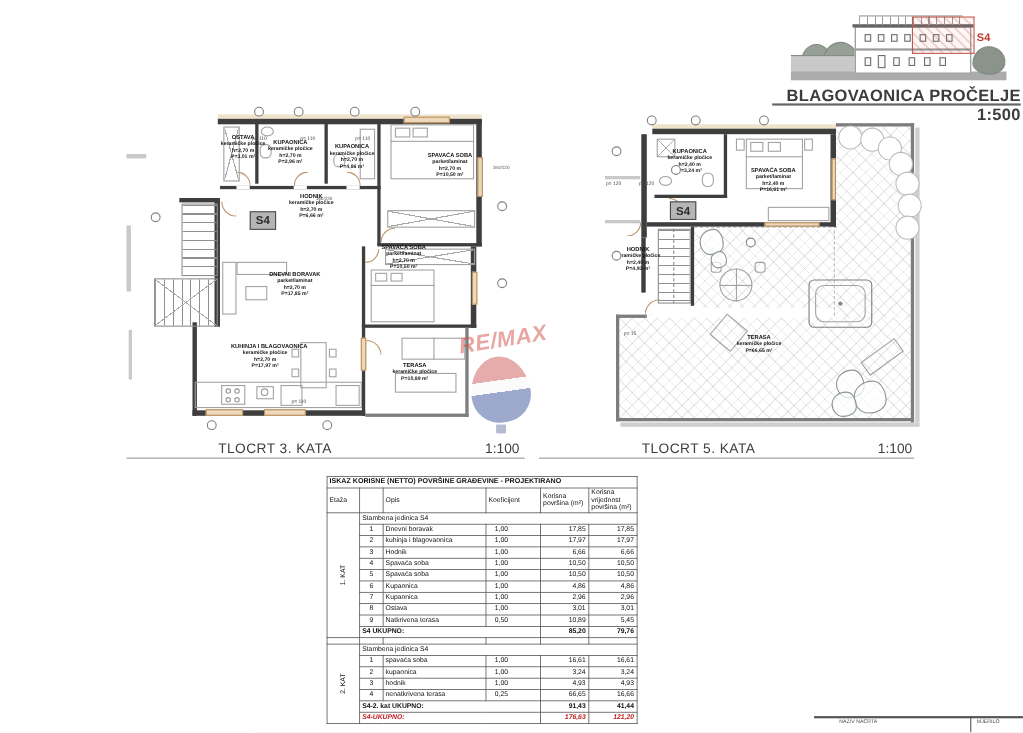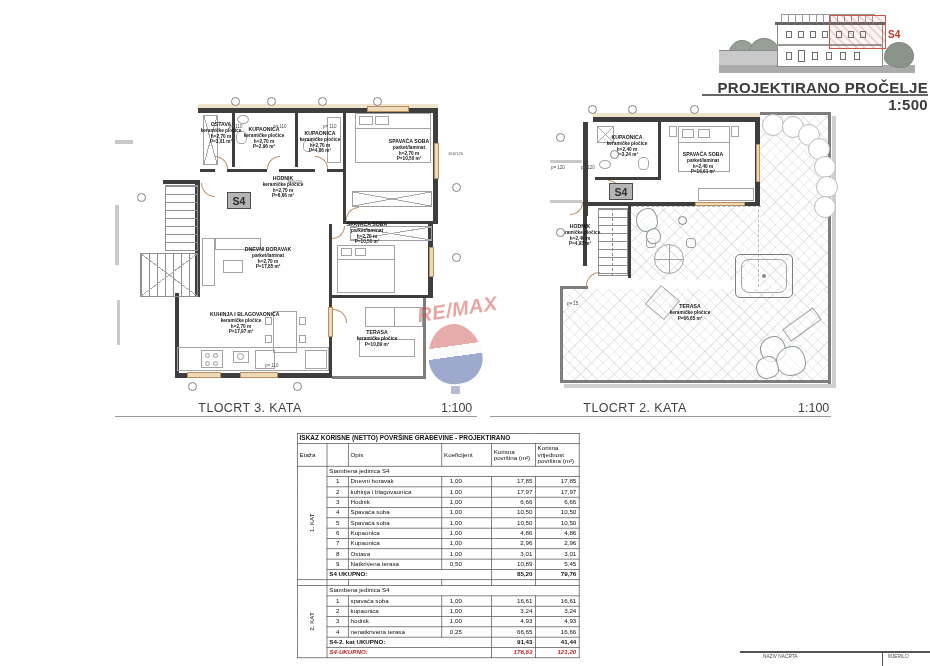--- a/index.html
+++ b/index.html
@@ -99,21 +99,21 @@
     <div class="a ewin" style="left:160px;top:26px;width:6px;height:7px;"></div>
     <div class="a ewin" style="left:86px;top:47px;width:6px;height:8px;"></div>
     <div class="a ewin" style="left:98px;top:45px;width:7px;height:12px;"></div>
     <div class="a ewin" style="left:112px;top:47px;width:6px;height:8px;"></div>
     <div class="a ewin" style="left:126px;top:47px;width:6px;height:8px;"></div>
     <div class="a ewin" style="left:140px;top:47px;width:6px;height:8px;"></div>
     <div class="a ewin" style="left:154px;top:47px;width:6px;height:8px;"></div>
     <div class="a redhatch" style="left:129px;top:10px;width:57px;height:34px;"></div>
     <div class="a s4red" style="left:188px;top:24px;">S4</div>
     <div class="a etree" style="left:184px;top:37px;width:30px;height:26px;background:#8a948b;"></div>
-    <div class="a elevtitle" style="left:2px;top:74px;width:226px;">PROJEKTIRANO PROČELJE 1:500</div>
+    <div class="a elevtitle" style="left:2px;top:74px;width:226px;">BLAGOVAONICA PROČELJE 1:500</div>
     <div class="a tline" style="left:2px;top:89px;width:226px;height:1.5px;background:#666;"></div>
   </div>
 
   <div class="a" style="left:115px;top:95px;width:350px;height:305px;">
 
     <div class="a wl" style="left:0px;top:45px;width:18px;height:4px;"></div>
     <div class="a wl" style="left:0px;top:110px;width:4px;height:60px;"></div>
     <div class="a wl" style="left:2px;top:205px;width:3px;height:45px;"></div>
 
     <div class="a tanb" style="left:83px;top:9px;width:240px;height:4px;"></div>
@@ -376,21 +376,21 @@
     <div class="a circ" style="left:140px;top:5px;"></div>
     <div class="a circ" style="left:6px;top:33px;"></div>
     <div class="a circ" style="left:6px;top:128px;"></div>
     <div class="a circ" style="left:60px;top:50px;"></div>
     <div class="a circ" style="left:128px;top:116px;"></div>
   </div>
 
   <div class="a ptitle" style="left:180px;top:401px;width:140px;">TLOCRT 3. KATA</div>
   <div class="a pscale" style="left:441px;top:401px;">1:100</div>
   <div class="a tline" style="left:115px;top:416px;width:362px;height:1px;"></div>
-  <div class="a ptitle" style="left:565px;top:401px;width:140px;">TLOCRT 2. KATA</div>
+  <div class="a ptitle" style="left:565px;top:401px;width:140px;">TLOCRT 5. KATA</div>
   <div class="a pscale" style="left:798px;top:401px;">1:100</div>
   <div class="a tline" style="left:490px;top:416px;width:341px;height:1px;"></div>
 
   <div class="a" style="left:405px;top:293px;width:120px;height:110px;z-index:5;">
     <div class="a wmtext" style="left:12px;top:5px;">RE/MAX</div>
     <div class="a balloon" style="left:23px;top:31px;"></div>
     <div class="a basket" style="left:46px;top:93px;"></div>
   </div>
 
   <div id="tablewrap">

